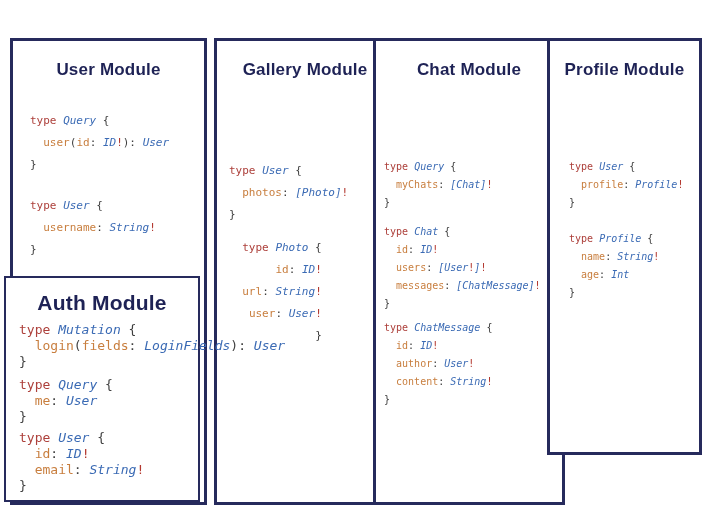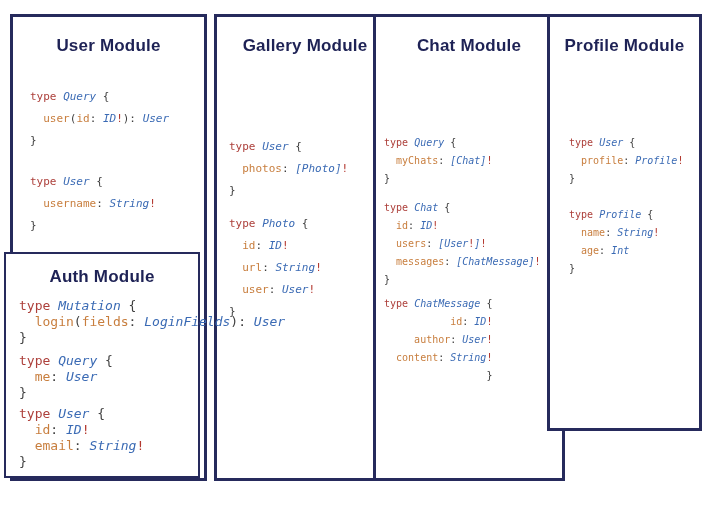--- a/index.html
+++ b/index.html
@@ -10,40 +10,41 @@
     position: relative;
     overflow: hidden;
   }
   .stage { position: absolute; inset: 0; }
 
   .module-box {
     position: absolute;
     background: #ffffff;
     border: 3px solid var(--border, #262a5c);
     box-sizing: border-box;
+    margin-top: 24px;
   }
   .m-user    { left: 10px;  top: 14px;  width: 197px; height: 467px; }
   .m-gallery { left: 214px; top: 14px;  width: 182px; height: 467px; }
   .m-chat    { left: 373px; top: 14px;  width: 192px; height: 467px; padding-left: 35px; }
   .m-profile { left: 547px; top: 14px;  width: 155px; height: 417px; }
   .m-auth    { left: 4px;   top: 252px; width: 196px; height: 226px; border-width: 2px; }
 
   .module-title {
     position: absolute;
     left: 0; right: 0;
     text-align: center;
     font-weight: 700;
     color: var(--title, #1e2255);
     letter-spacing: 0.2px;
   }
   .m-user .module-title, .m-gallery .module-title,
   .m-chat .module-title, .m-profile .module-title {
     top: 19px; font-size: 17px;
   }
-  .m-auth .module-title { top: 13px; font-size: 17px; }
+  .m-auth .module-title { top: 13px; font-size: 21px; }
 
   .code-block {
     position: absolute;
     font-family: "DejaVu Sans Mono", monospace;
     white-space: pre;
   }
   .code-line { white-space: pre; }
 
   
   .m-user .code-block, .m-gallery .code-block { font-size: 11px; line-height: 22px; }
@@ -52,24 +53,24 @@
   
   .m-auth .code-block { font-size: 13px; line-height: 16px; }
 
   .m-user .code-block    { left: 17px; }
   .m-user .b0 { top: 69px; }  .m-user .b1 { top: 154px; }
 
   .m-auth .code-block    { left: 13px; }
   .m-auth .b0 { top: 44px; }  .m-auth .b1 { top: 99px; }  .m-auth .b2 { top: 152px; }
 
   .m-gallery .code-block { left: 12px; }
-  .m-gallery .b0 { top: 119px; } .m-gallery .b1 { top: 196px; }
+  .m-gallery .b0 { top: 119px; } .m-gallery .b1 { top: 196px; text-align: right; }
 
   .m-chat .code-block    { left: 8px; }
-  .m-chat .b0 { top: 117px; } .m-chat .b1 { top: 182px; } .m-chat .b2 { top: 278px; text-align: right; }
+  .m-chat .b0 { top: 117px; } .m-chat .b1 { top: 182px; } .m-chat .b2 { top: 278px; }
 
   .m-profile .code-block { left: 19px; }
   .m-profile .b0 { top: 117px; } .m-profile .b1 { top: 189px; }
 
   .tk-kw { color: var(--keyword, #ad403b); }
   .tk-ty { color: var(--type_name, #3a6ab4); font-style: italic; }
   .tk-fd { color: var(--field, #c87e3e); }
   .tk-pl { color: var(--punct, #3f3f3f); }
   .tk-bg { color: var(--bang, #b3382f); }
 </style>

